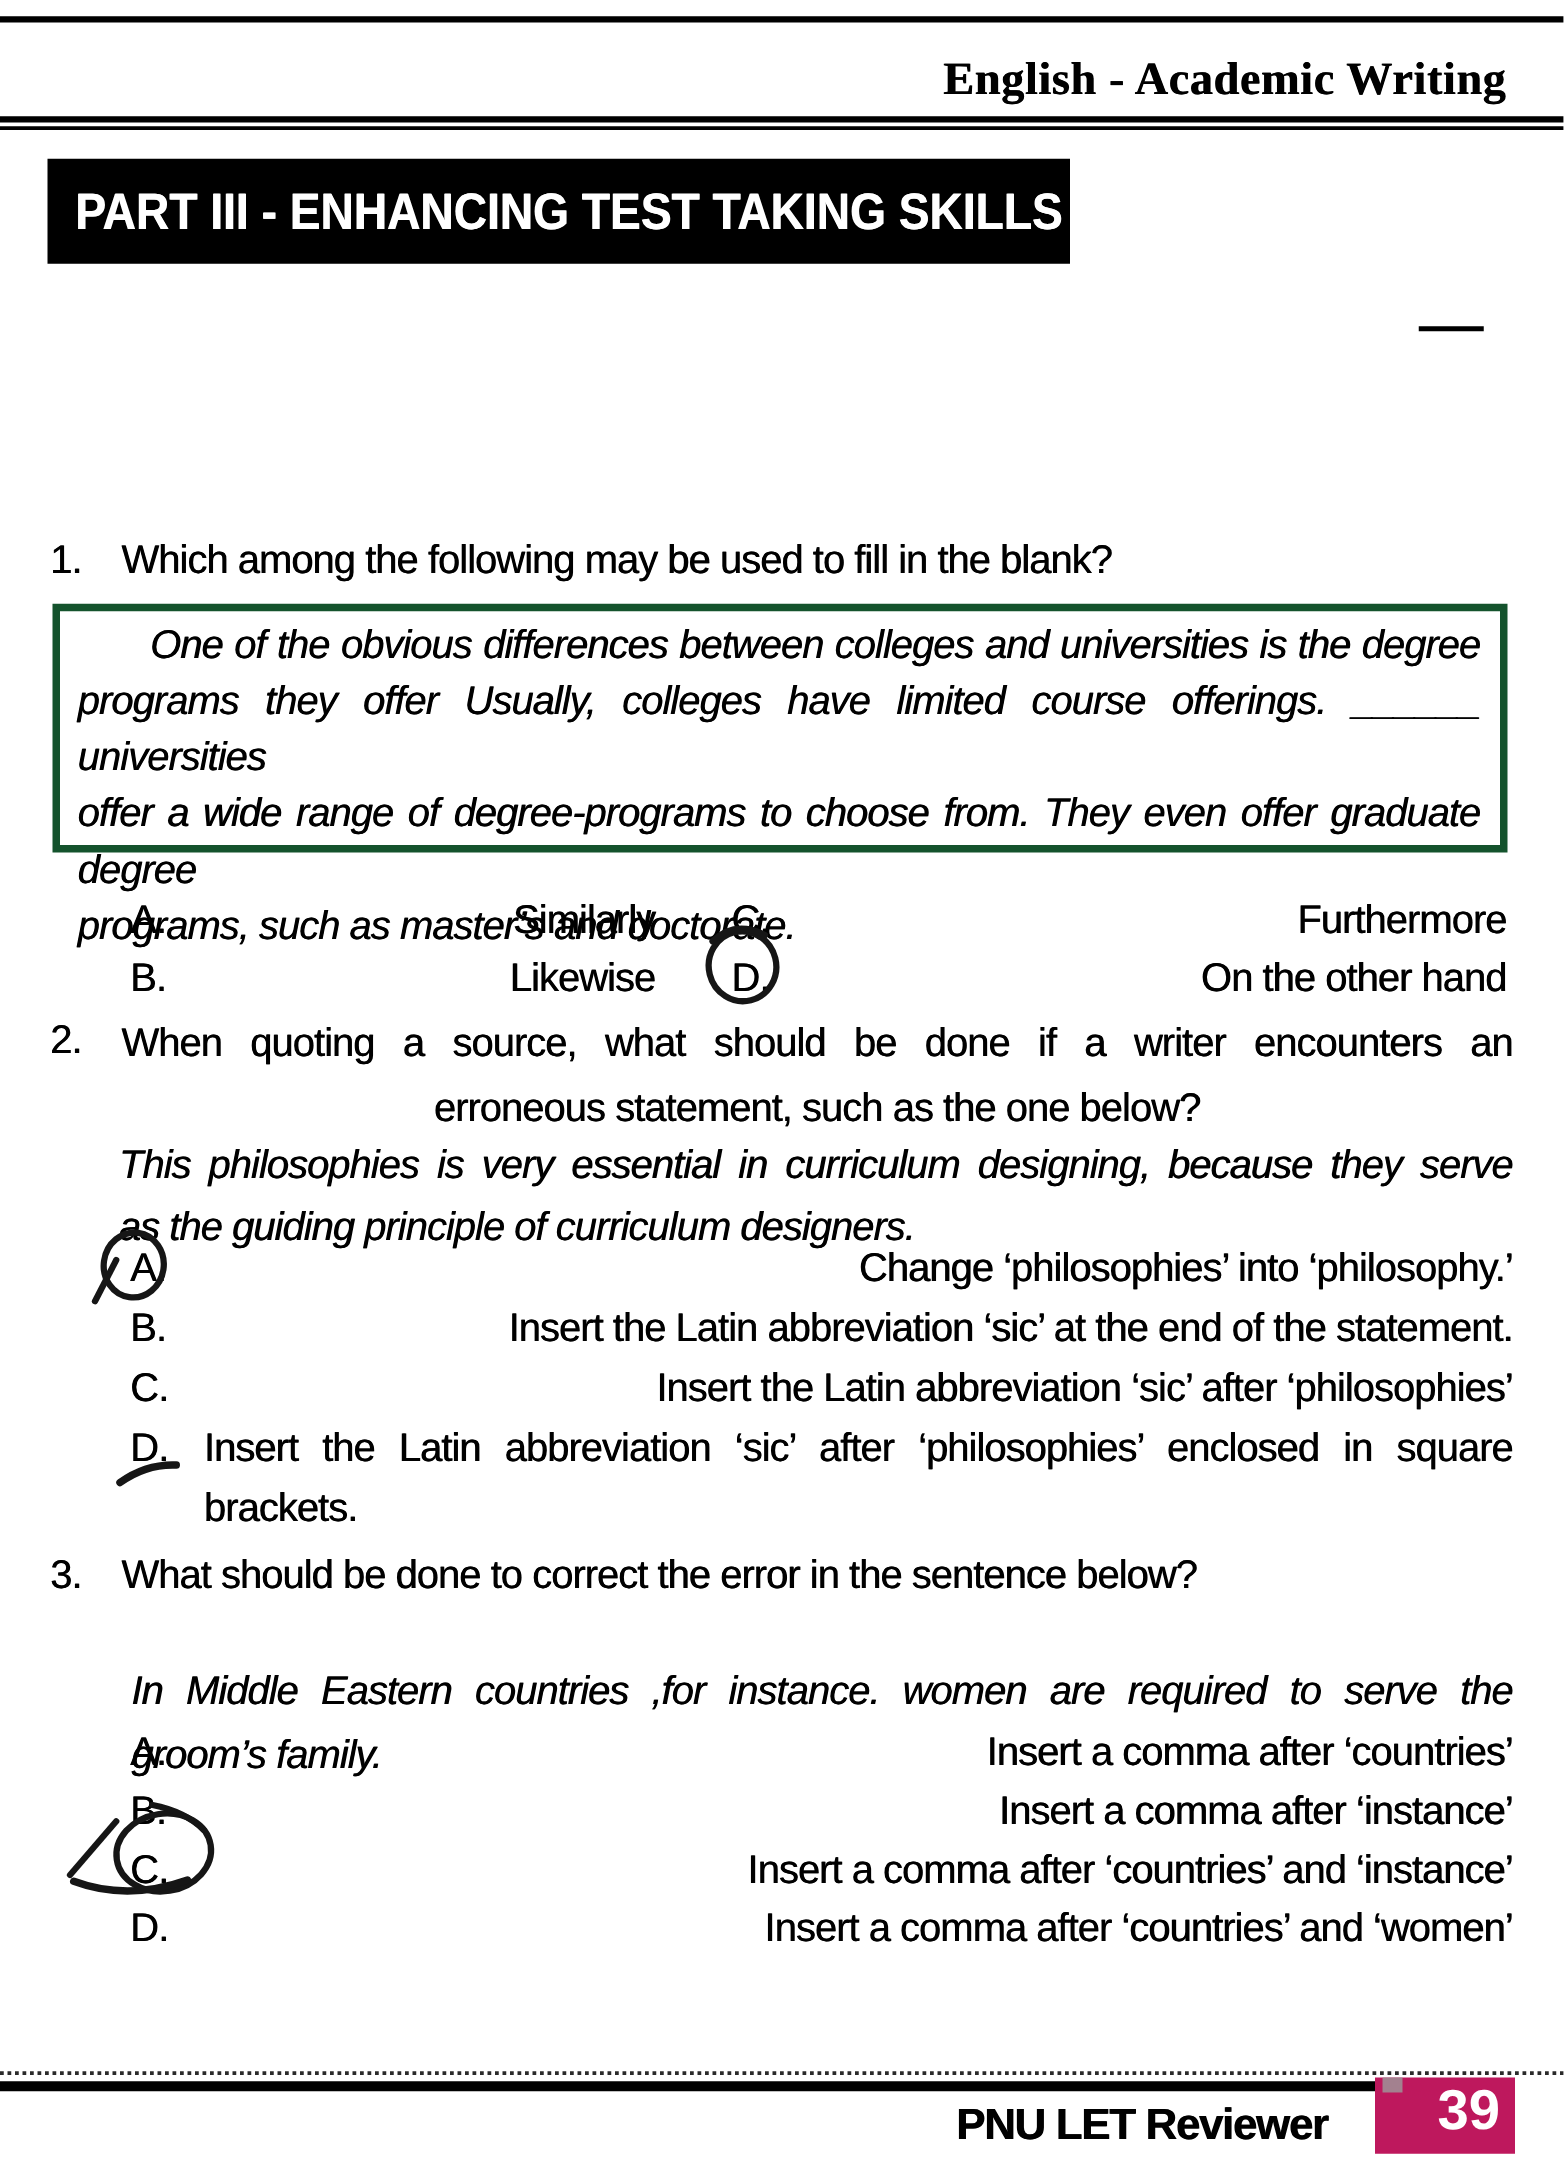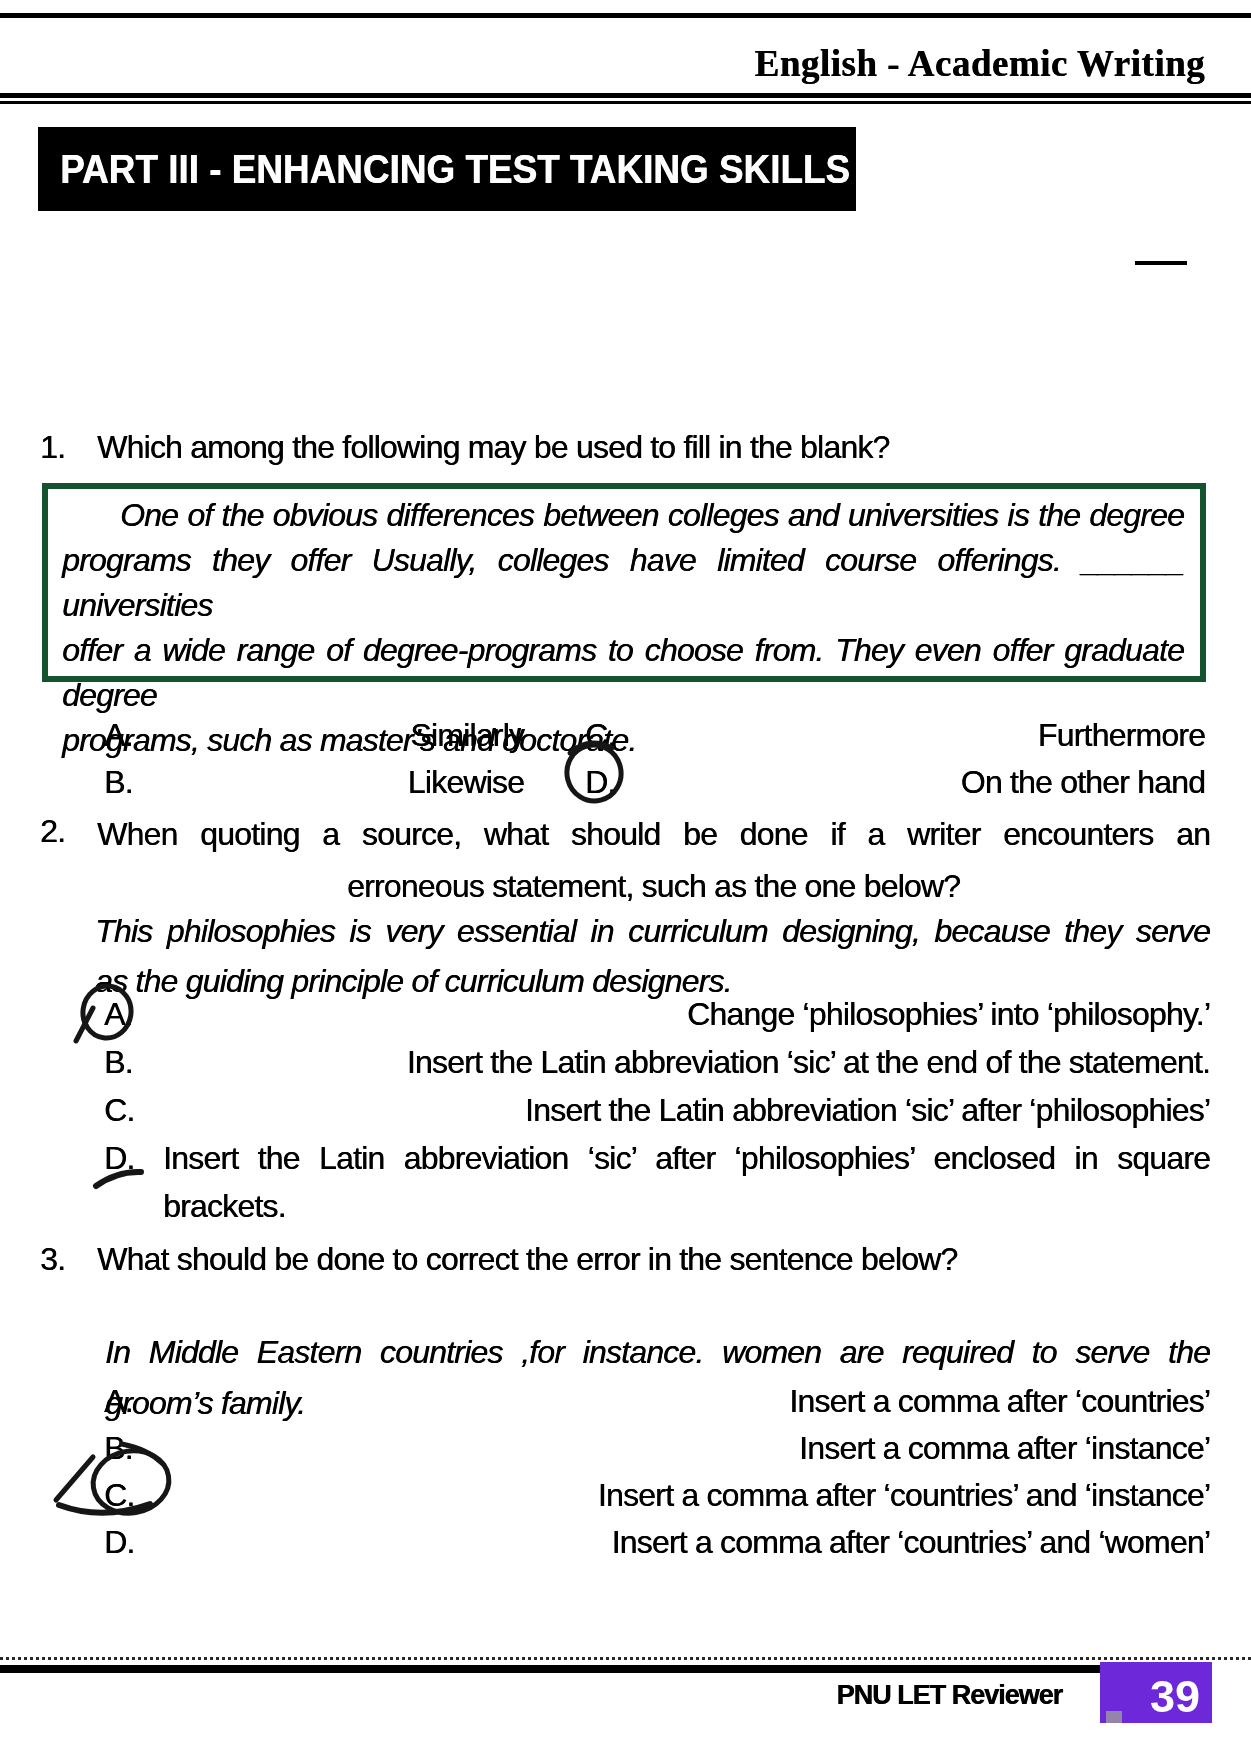--- a/index.html
+++ b/index.html
@@ -57,26 +57,26 @@
   .q3-passage .pline { line-height:51px; }
   .optlist-q3 { top:1378px; }
   .optlist-q3 .orow { line-height:47px; }
   .orow { display:flex; }
   .dlines { flex:1; }
 
   .foot-dotted { position:absolute; left:0; top:1657px; width:1251px; height:0;
                  border-top:3px dotted #2a2a2a; }
   .foot-thick  { position:absolute; left:0; top:1665px; width:1100px; height:8px; background:#000; }
   .foot-label  {
-    position:absolute; top:1680px; right:189px; font-size:27px; font-weight:bold;
+    position:absolute; top:1680px; right:189px; font-size:35px; font-weight:bold;
     letter-spacing:-1px; text-shadow:0.6px 0 0 #000;
   }
   .page-box {
     position:absolute; left:1100px; top:1662px; width:112px; height:61px;
-    background:#6d28d9; color:#fff; display:flex; align-items:flex-end;
+    background:#be185d; color:#fff; display:flex; align-items:flex-start;
     justify-content:flex-end; padding-right:12px; box-sizing:border-box;
     font-size:45px; font-weight:bold;
   }
   .smudge { width:16px; height:12px; background:#9c9c9c; margin-right:auto; margin-left:6px; opacity:0.8; }
   .marks { position:absolute; left:0; top:0; pointer-events:none; }
 </style>
 </head>
 <body>
 
 <div class="page">

